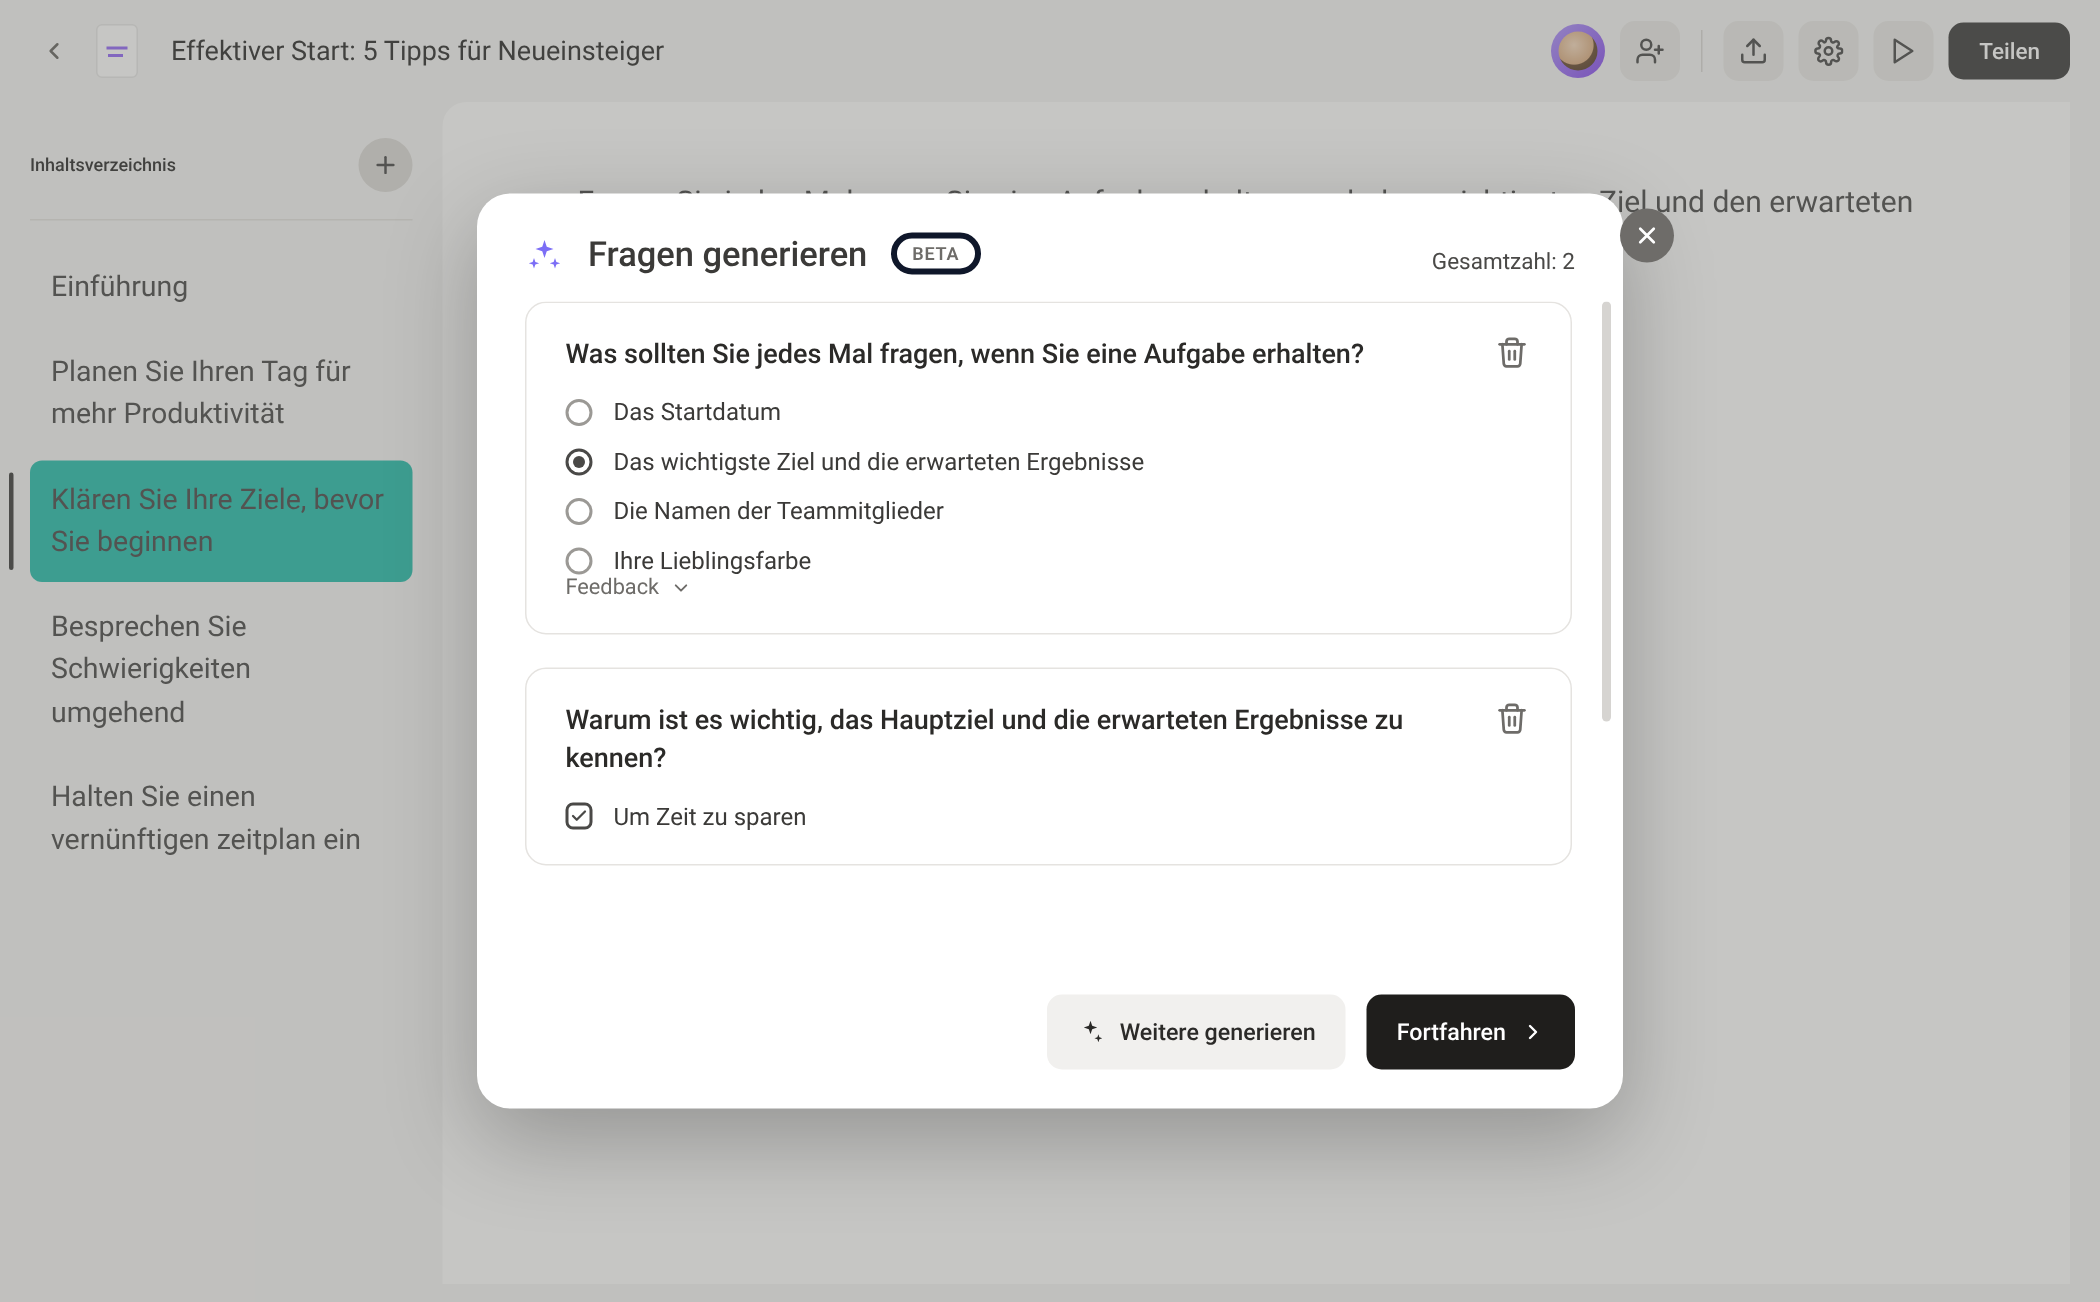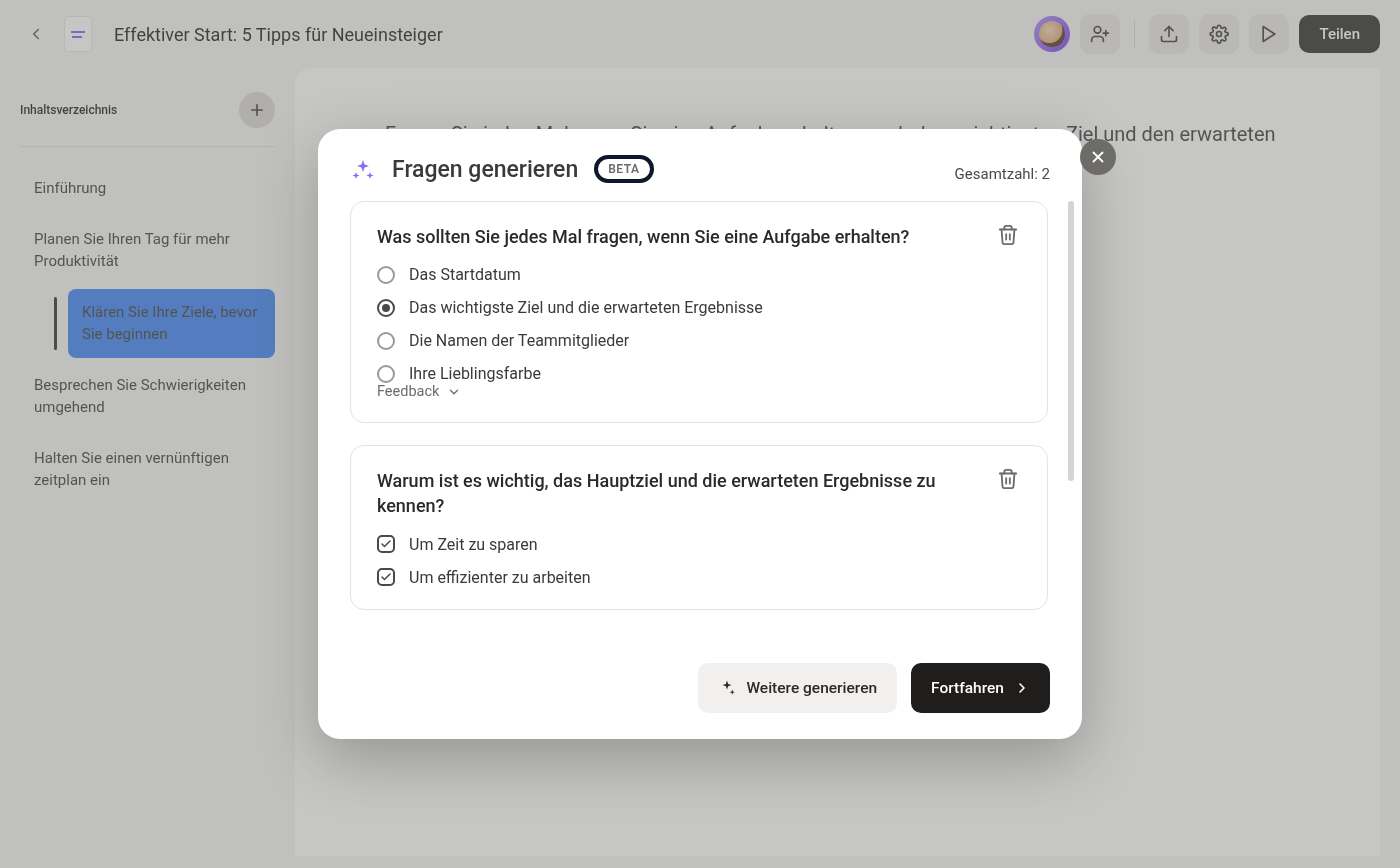--- a/index.html
+++ b/index.html
@@ -118,30 +118,29 @@
 .plus-btn {
   width: 36px; height: 36px;
   background: #d9d7d4;
   border-radius: 50%;
   display: flex; align-items: center; justify-content: center;
   cursor: pointer;
 }
 .toc-item {
   padding: 12px 14px;
   border-radius: 8px;
-  font-size: 15px;
+  font-size: 19px;
   color: #3a3a3a;
   cursor: pointer;
   line-height: 1.5;
   margin-bottom: 4px;
 }
 .toc-item.active {
-  background: #3b82f6;
+  background: #14b8a6;
   position: relative;
-  margin-left: 48px;
 }
 .toc-item.active::before {
   content: "";
   position: absolute;
   left: -14px;
   top: 8px;
   bottom: 8px;
   width: 3px;
   background: #2b2b2b;
   border-radius: 2px;
@@ -482,28 +481,20 @@
           </div>
           <div class="opts">
             <div class="opt">
               <div class="check sel">
                 <svg width="12" height="12" viewBox="0 0 24 24" fill="none" stroke="#4a4947" stroke-width="3" stroke-linecap="round" stroke-linejoin="round">
                   <polyline points="20 6 9 17 4 12"></polyline>
                 </svg>
               </div>
               <span>Um Zeit zu sparen</span>
             </div>
-            <div class="opt">
-              <div class="check sel">
-                <svg width="12" height="12" viewBox="0 0 24 24" fill="none" stroke="#4a4947" stroke-width="3" stroke-linecap="round" stroke-linejoin="round">
-                  <polyline points="20 6 9 17 4 12"></polyline>
-                </svg>
-              </div>
-              <span>Um effizienter zu arbeiten</span>
-            </div>
           </div>
         </div>
       </div>
     <div class="modal-footer">
       <div class="btn-secondary">
         <span>
           <svg width="18" height="18" viewBox="0 0 24 24" fill="#2b2a28">
               <path d="M12 2l1.5 4.5L18 8l-4.5 1.5L12 14l-1.5-4.5L6 8l4.5-1.5L12 2zM19 14l.9 2.6L22.5 17.5l-2.6.9L19 21l-.9-2.6L15.5 17.5l2.6-.9L19 14z"></path>
             </svg>
         </span>

